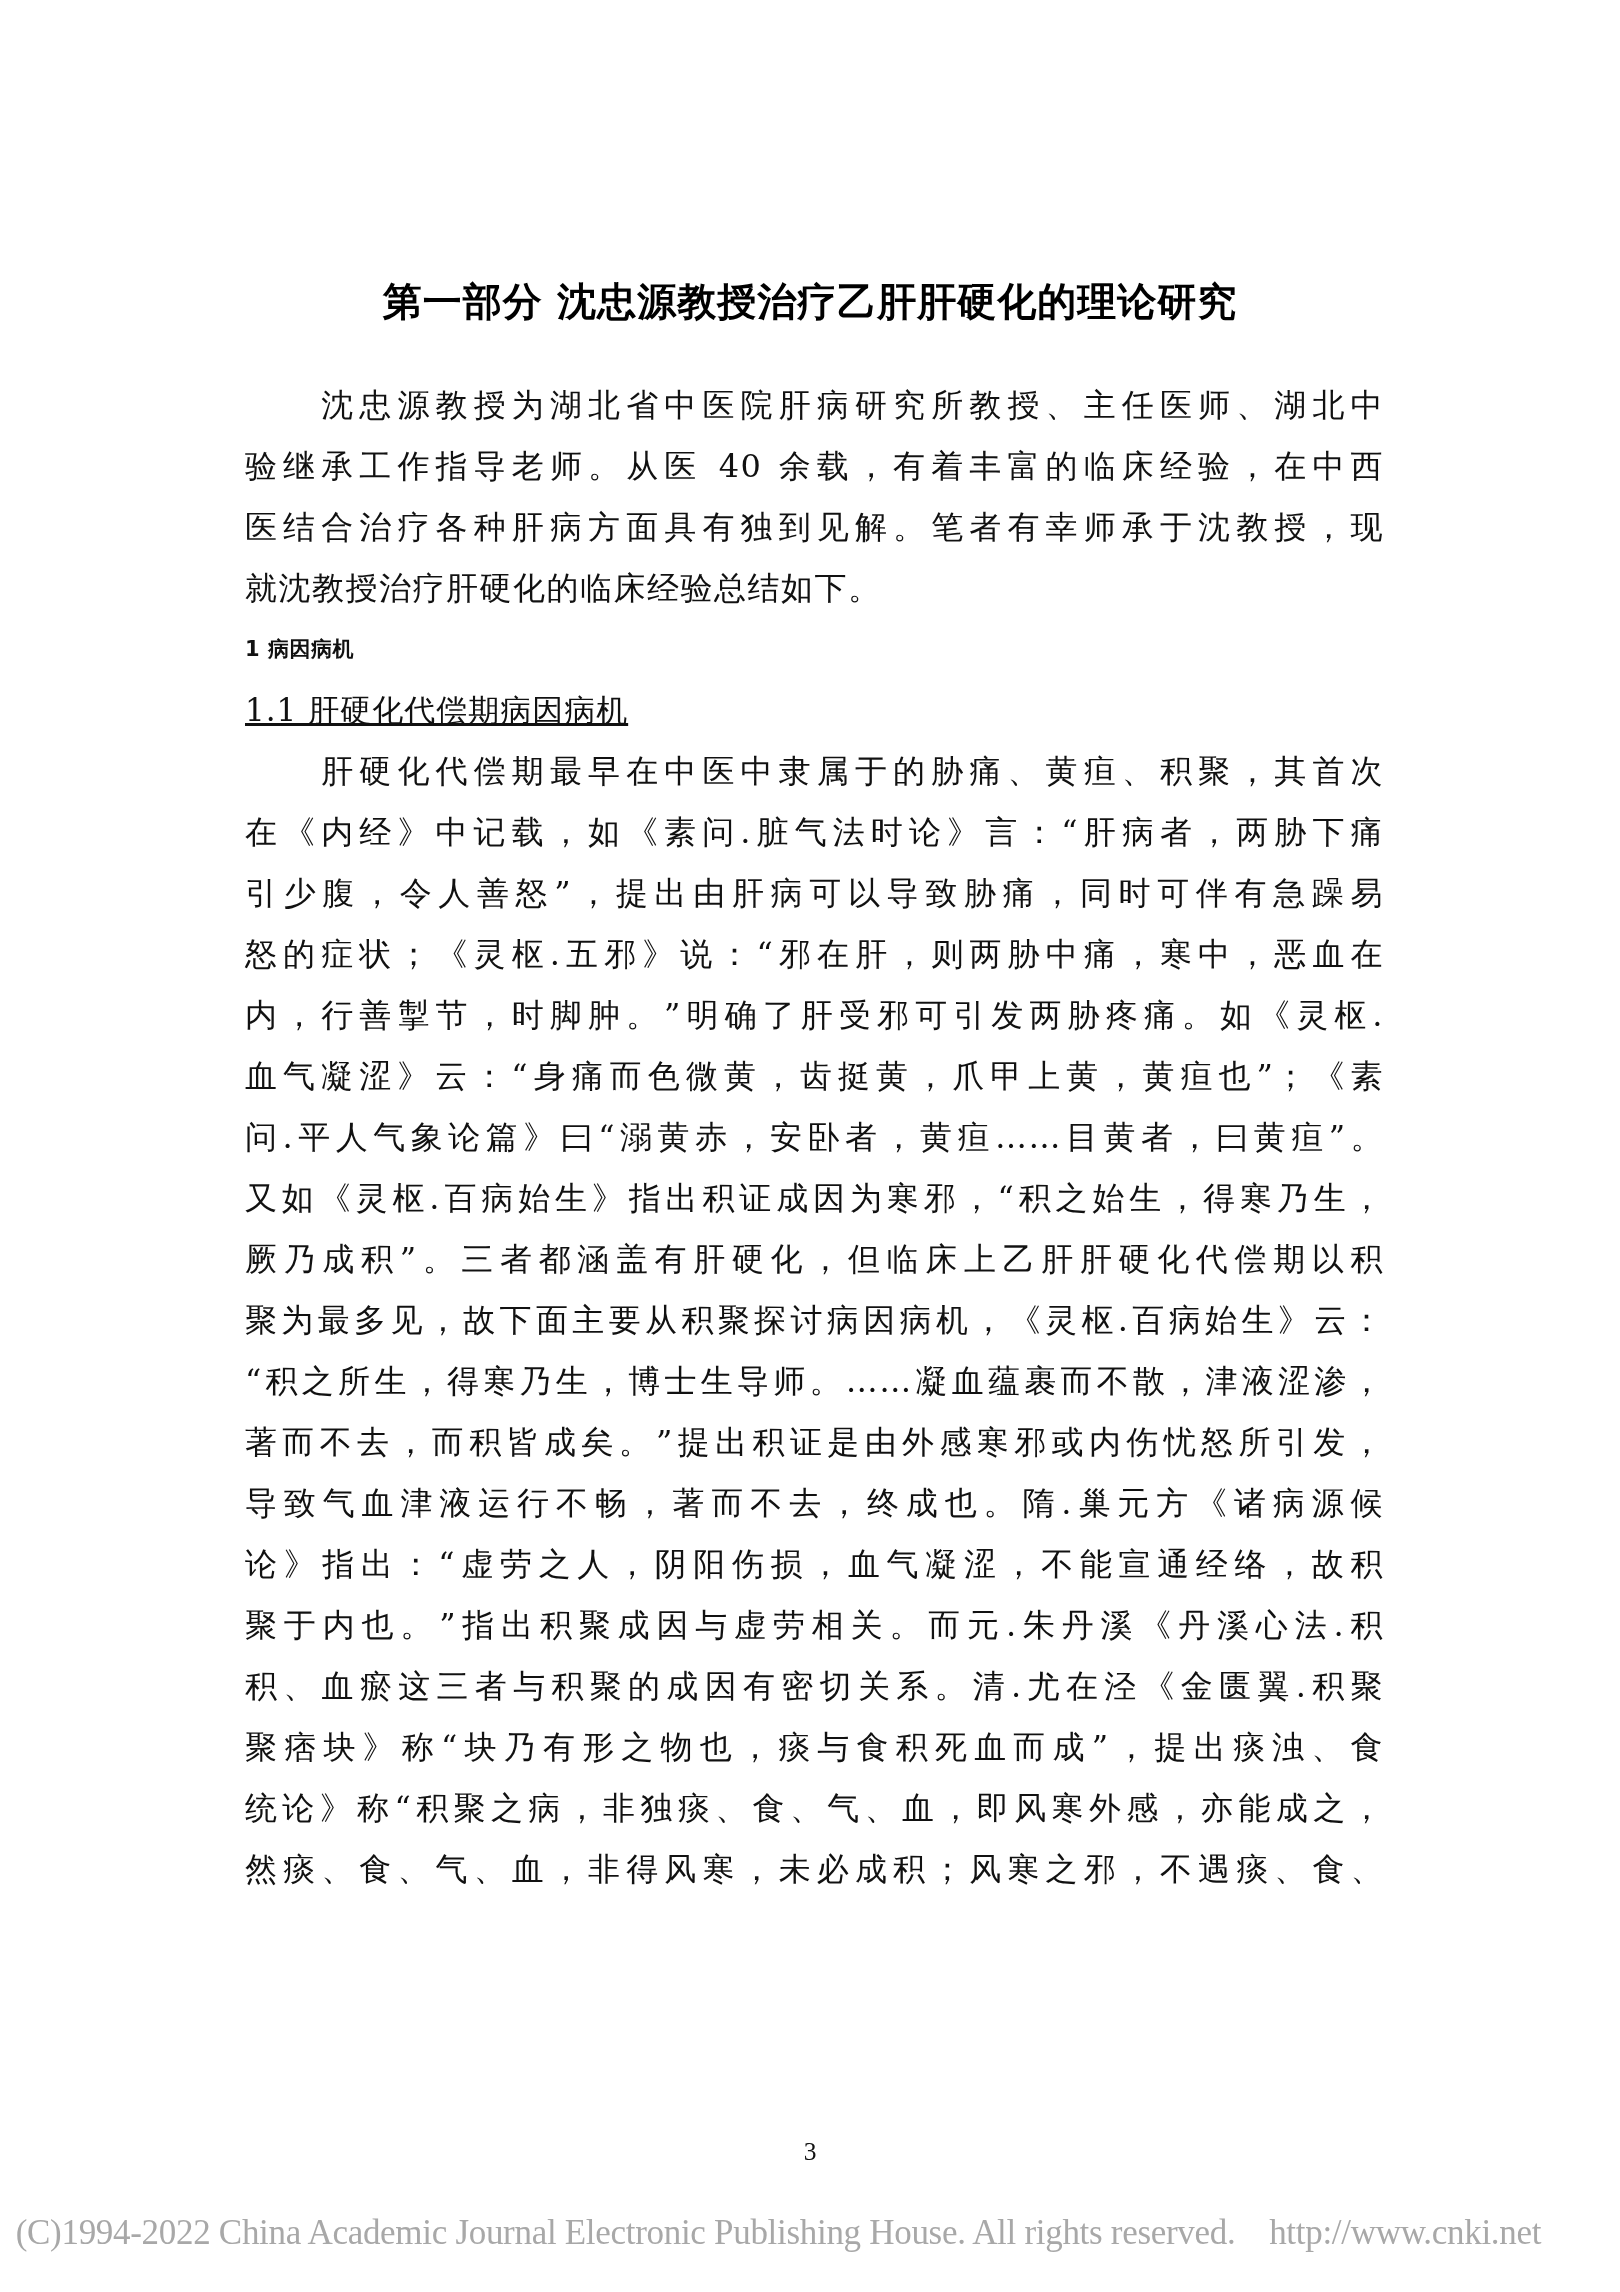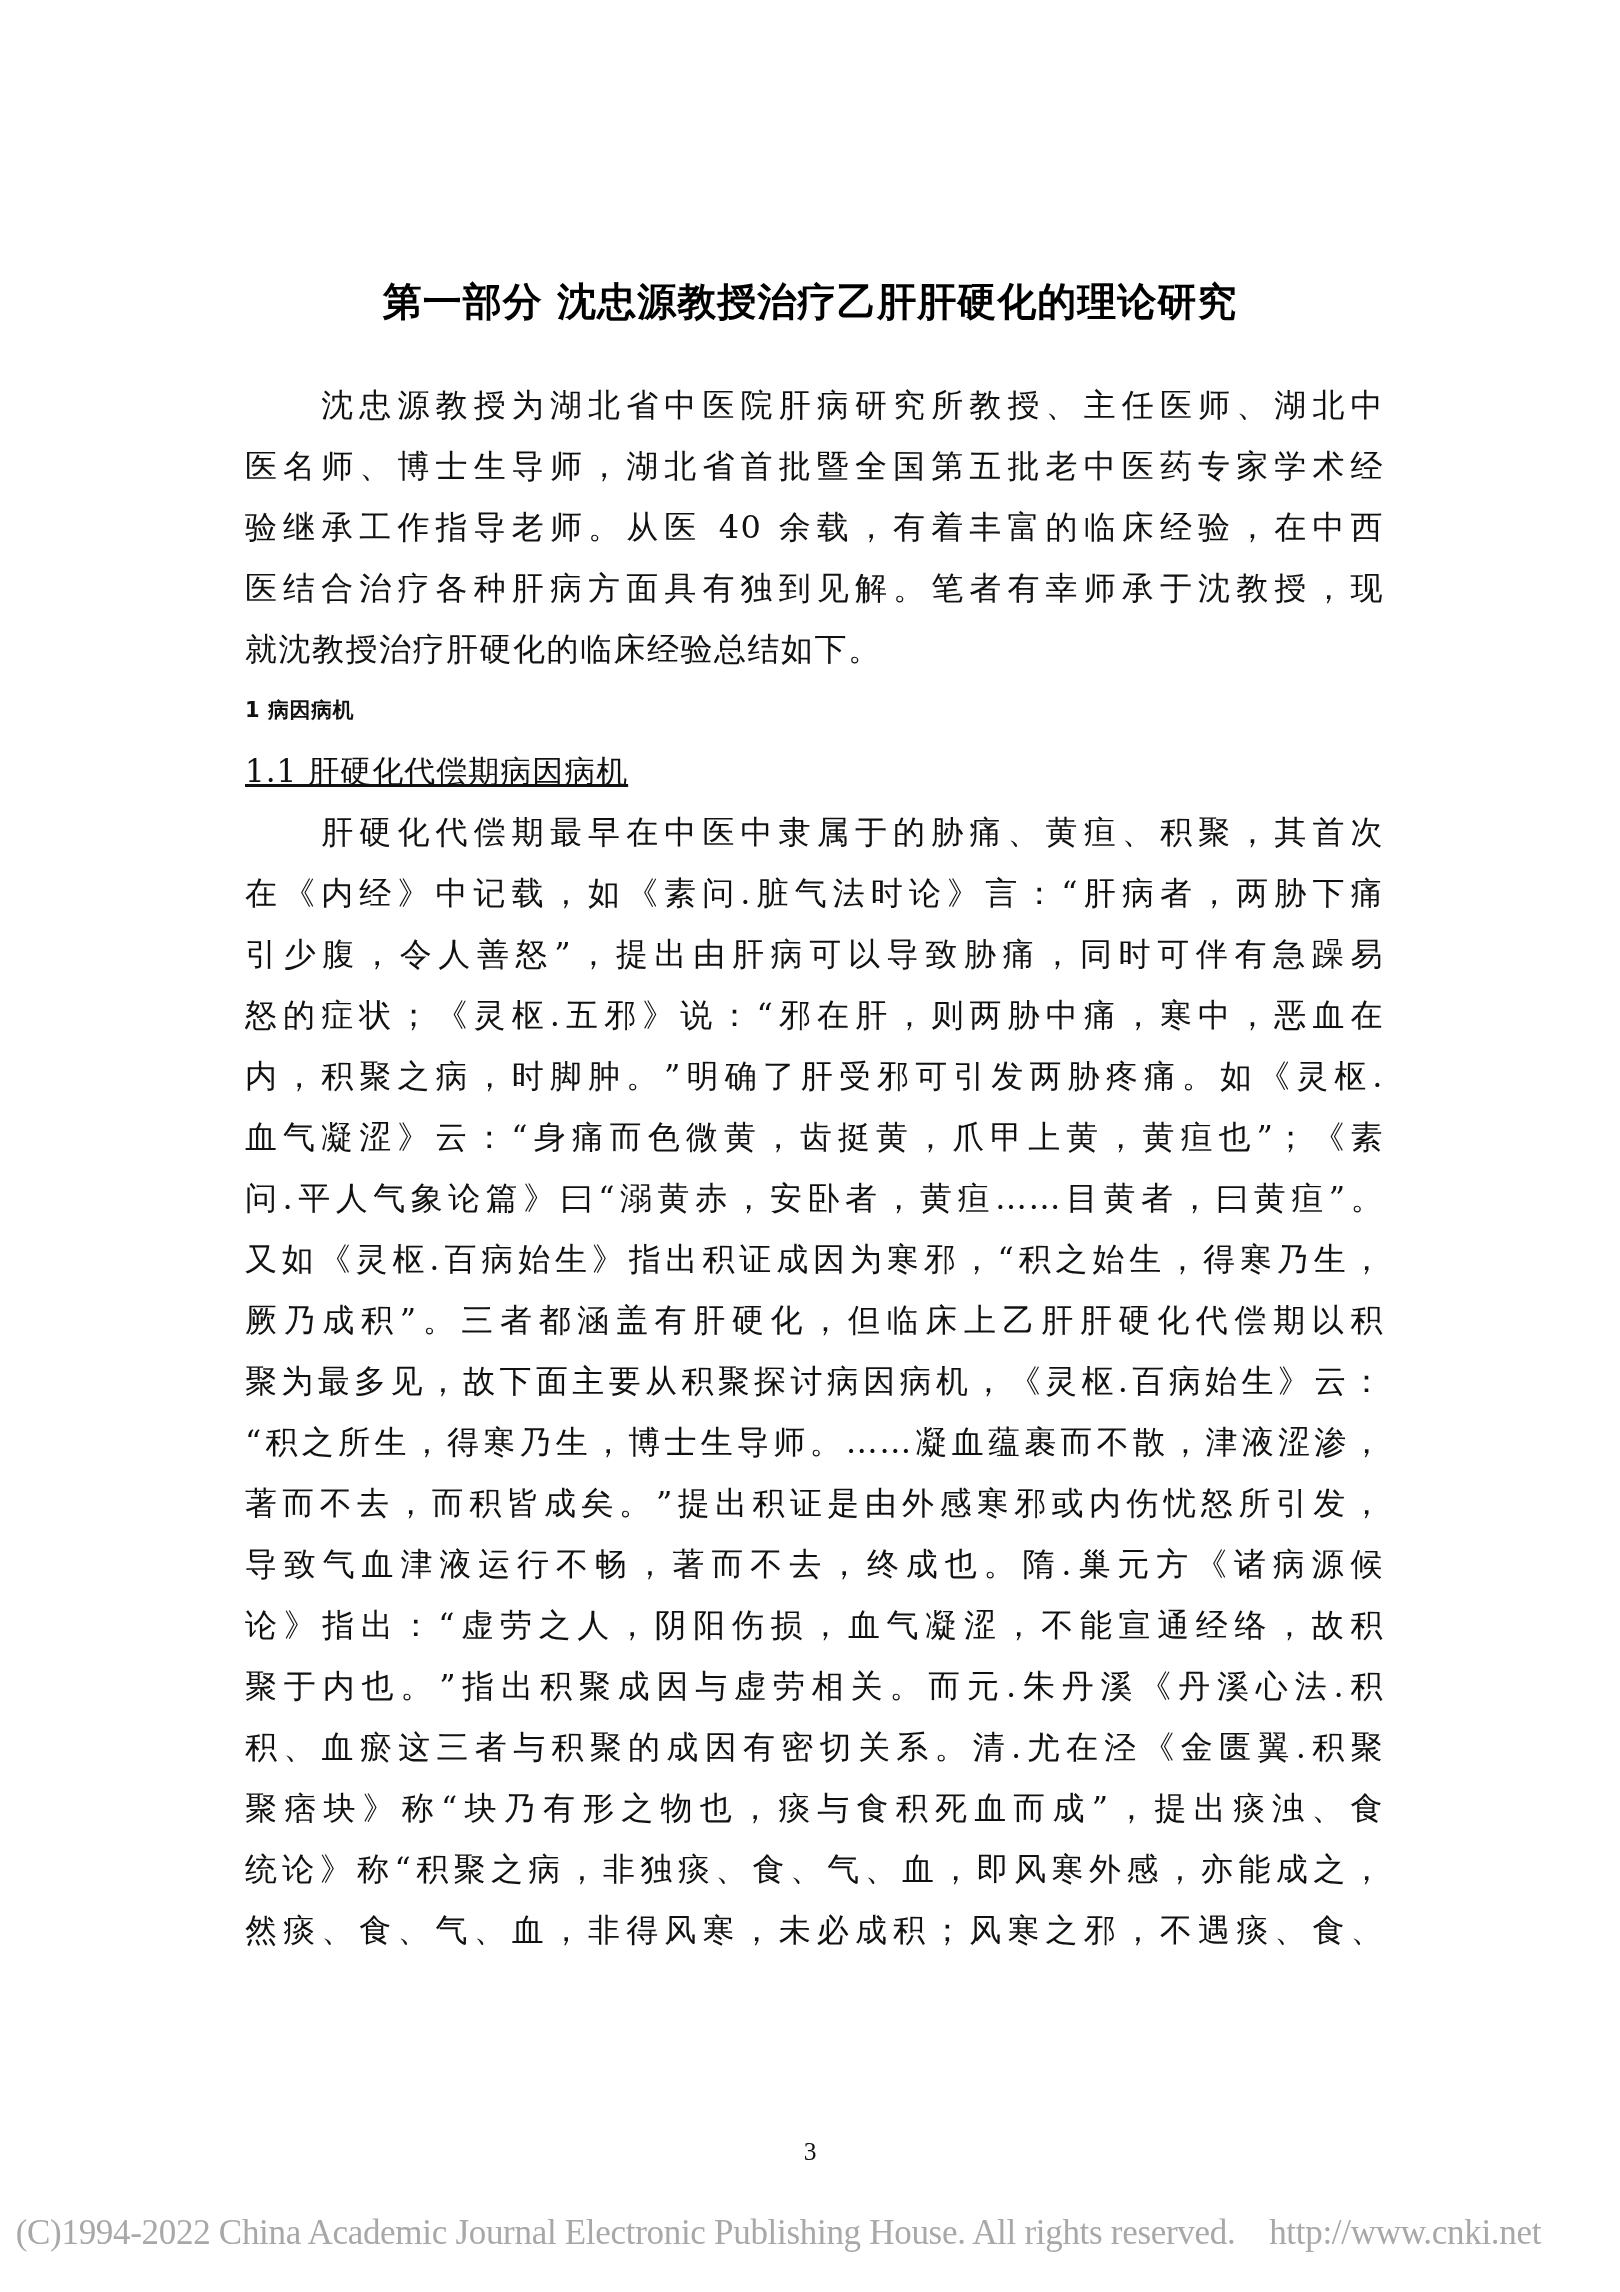--- a/index.html
+++ b/index.html
@@ -23,33 +23,32 @@
   </style>
 </head>
 <body>
 
 <div class="page">
   <div class="title">第一部分  沈忠源教授治疗乙肝肝硬化的理论研究</div>
 
   <div class="body">
     <div>
       <span class="line">　　沈忠源教授为湖北省中医院肝病研究所教授、主任医师、湖北中</span>
-      <span class="line">医名师、博士生导师，湖北省首批暨全国第五批老中医药专家学术经</span>
       <span class="line">验继承工作指导老师。从医 40 余载，有着丰富的临床经验，在中西</span>
       <span class="line">医结合治疗各种肝病方面具有独到见解。笔者有幸师承于沈教授，现</span>
       <span class="line last">就沈教授治疗肝硬化的临床经验总结如下。</span>
     </div>
     <span class="line last h1">1 病因病机</span>
     <span class="line last h2">1.1 肝硬化代偿期病因病机</span>
     <div>
       <span class="line">　　肝硬化代偿期最早在中医中隶属于的胁痛、黄疸、积聚，其首次</span>
       <span class="line">在《内经》中记载，如《素问.脏气法时论》言：“肝病者，两胁下痛</span>
       <span class="line">引少腹，令人善怒”，提出由肝病可以导致胁痛，同时可伴有急躁易</span>
       <span class="line">怒的症状；《灵枢.五邪》说：“邪在肝，则两胁中痛，寒中，恶血在</span>
-      <span class="line">内，积聚之病，时脚肿。”明确了肝受邪可引发两胁疼痛。如《灵枢.</span>
+      <span class="line">内，行善掣节，时脚肿。”明确了肝受邪可引发两胁疼痛。如《灵枢.</span>
       <span class="line">血气凝涩》云：“身痛而色微黄，齿挺黄，爪甲上黄，黄疸也”；《素</span>
       <span class="line">问.平人气象论篇》曰“溺黄赤，安卧者，黄疸……目黄者，曰黄疸”。</span>
       <span class="line">又如《灵枢.百病始生》指出积证成因为寒邪，“积之始生，得寒乃生，</span>
       <span class="line">厥乃成积”。三者都涵盖有肝硬化，但临床上乙肝肝硬化代偿期以积</span>
       <span class="line">聚为最多见，故下面主要从积聚探讨病因病机，《灵枢.百病始生》云：</span>
       <span class="line">“积之所生，得寒乃生，博士生导师。……凝血蕴裹而不散，津液涩渗，</span>
       <span class="line">著而不去，而积皆成矣。”提出积证是由外感寒邪或内伤忧怒所引发，</span>
       <span class="line">导致气血津液运行不畅，著而不去，终成也。隋.巢元方《诸病源候</span>
       <span class="line">论》指出：“虚劳之人，阴阳伤损，血气凝涩，不能宣通经络，故积</span>
       <span class="line">聚于内也。”指出积聚成因与虚劳相关。而元.朱丹溪《丹溪心法.积</span>

